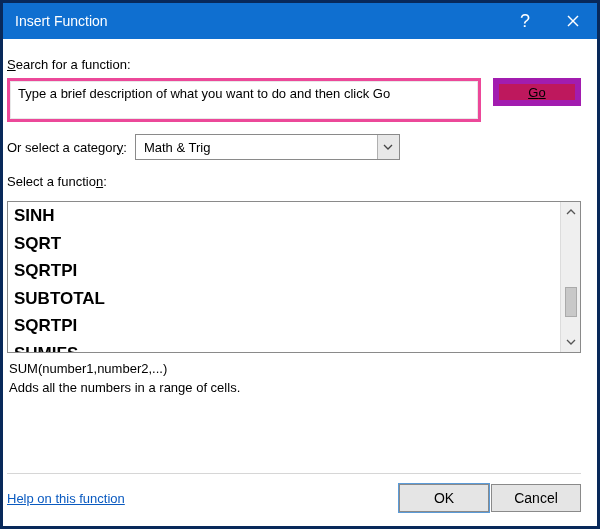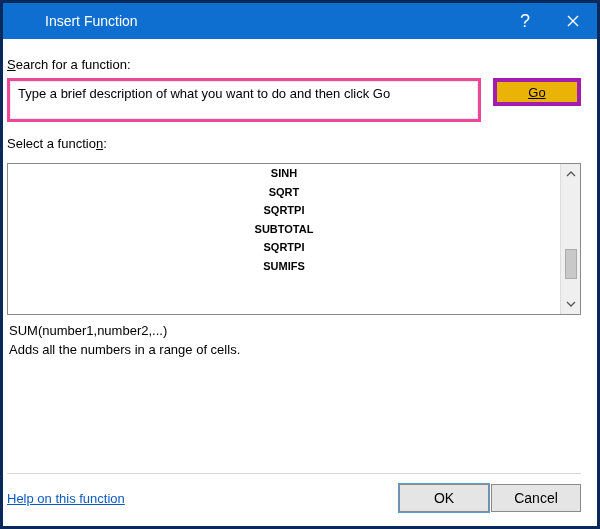--- a/index.html
+++ b/index.html
@@ -18,21 +18,21 @@
   }
   
   .titlebar {
     background: #0f6fd0;
     height: 36px;
     display: flex;
     align-items: center;
     color: #fff;
     padding-left: 12px;
   }
-  .titlebar .title { font-size: 14px; flex: 1 1 auto; margin-left: 30px; }
+  .titlebar .title { font-size: 14px; flex: 1 1 auto; }
   .tb-btn {
     width: 48px; height: 36px;
     display: flex; align-items: center; justify-content: center;
     color: #fff; font-size: 16px;
   }
   .tb-btn svg { stroke: #fff; }
   
   .content {
     padding: 14px 16px 10px 4px;
     flex: 1 1 auto;
@@ -49,22 +49,22 @@
     font-size: 13px;
     font-family: inherit;
     resize: none;
     height: 44px;
     line-height: 1.25;
   }
   .go-btn {
     width: 88px;
     height: 28px;
     align-self: flex-start;
-    border: 4px solid #a21caf;
-    background: #eab308;
+    border: 6px solid #a21caf;
+    background: #be185d;
     font-family: inherit;
     font-size: 13px;
     text-decoration: underline;
     padding: 0;
   }
   .cat-row { display: flex; align-items: center; gap: 8px; margin-top: 12px; }
   .cat-row .lbl { white-space: nowrap; }
   .select-wrap {
     position: relative;
     width: 265px;
@@ -87,24 +87,23 @@
     display: flex;
     background: #fff;
   }
   .listbox {
     flex: 1 1 auto;
     overflow: hidden;
   }
   .list-item {
     padding: 1px 6px 1px 6px;
     font-weight: 700;
-    font-size: 11px;
+    font-size: 17px;
     line-height: 1.5;
     white-space: nowrap;
-    text-align: center;
   }
   .list-item.selected {
     background: #2f8fe8;
     color: #fff;
   }
   .scrollbar {
     width: 20px;
     background: #efefef;
     border-left: 1px solid #dcdcdc;
     position: relative;
@@ -168,20 +167,33 @@
     <span><span class="underline-accel">S</span>earch for a function:</span>
   </div>
 
   <div class="search-row">
     <textarea class="search-box" style="">Type a brief description of what you want to do and then click Go</textarea>
     <button class="go-btn">
       <span class="underline-accel">G</span><span>o</span>
     </button>
   </div>
 
+  <div class="cat-row">
+    <span class="lbl">
+      <span>Or select a categor</span><span class="underline-accel">y</span><span>:</span>
+    </span>
+    <div class="select-wrap">
+      <span class="sel-value">Math &amp; Trig</span>
+      <div class="sel-btn">
+        <svg width="10" height="6" viewBox="0 0 10 6">
+            <polyline points="1,1 5,5 9,1" fill="none" stroke="#444" stroke-width="1.3"></polyline>
+          </svg>
+      </div>
+    </div>
+  </div>
 
   <div class="field-label" style="margin-top:14px;">
     <span>Select a functio</span><span class="underline-accel">n</span><span>:</span>
   </div>
 
   <div class="listbox-wrap">
     <div class="listbox" id="fn-list">
         <div class="list-item">SINH</div>
         <div class="list-item">SQRT</div>
         <div class="list-item">SQRTPI</div>

